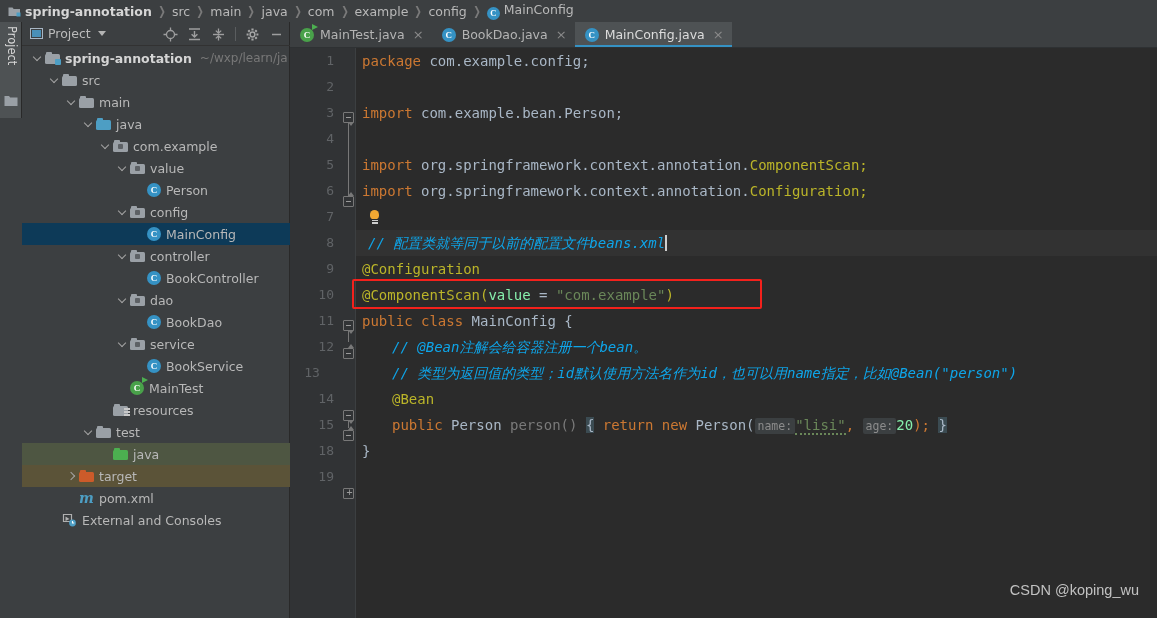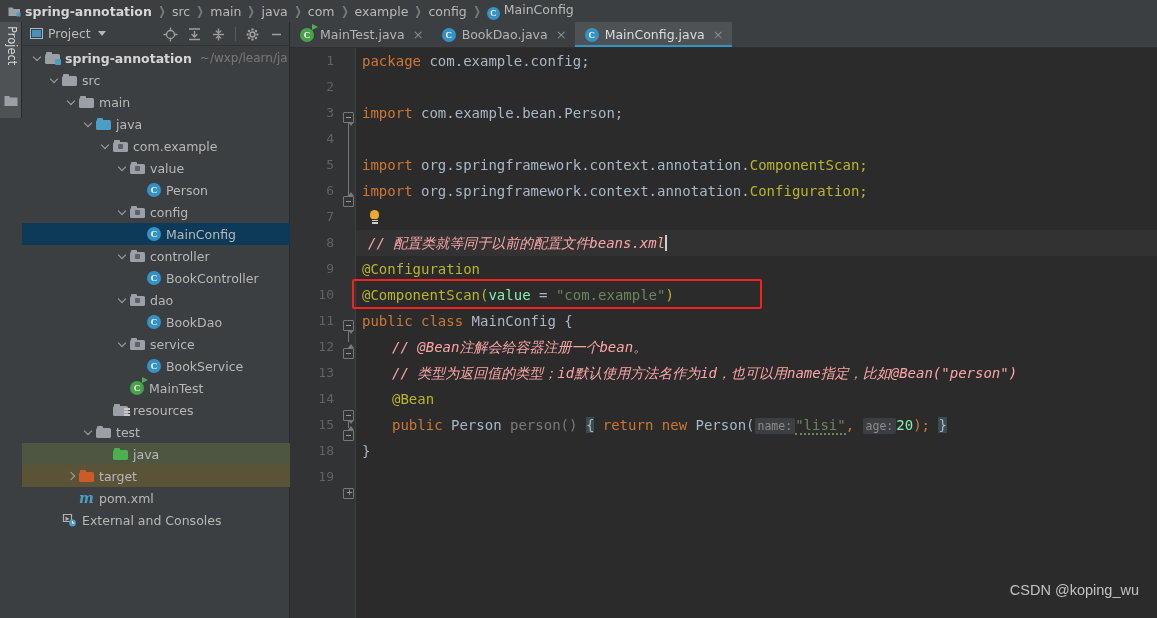--- a/index.html
+++ b/index.html
@@ -247,21 +247,21 @@
     white-space:pre; padding-left:6px;
   }
   .cline.hl { background:#323232; left:0; width:801px; }
 
   
   .kw   { color:#cc7832; }
   .ann  { color:#bbb529; }
   .str  { color:#6a8759; }
   .num  { color:#86efac;text-align:right; }
   .txt  { color:#a9b7c6; }
-  .cmt  { color:#fca5a5; font-style: italic; }
+  .cmt  { color:#0ea5e9; font-style: italic; }
   .dim  { color:#7a7a7a; }
   .hint {
     background:#3b3f41; color:#8c8c8c; font-size:11.5px;
     padding: 1px 3px; border-radius:2px;
   }
   .brace-hl { background:#3b4b52; }
   .squig { border-bottom: 2px dotted #6a8759; }
   .caret {
     display:inline-block; width:1.5px; height:16px; background:#cfcfcf;
     vertical-align:-3px;
@@ -615,21 +615,21 @@
             <div class="gutter-line" style="top: 52px;">3</div>
             <div class="gutter-line" style="top: 78px;">4</div>
             <div class="gutter-line" style="top: 104px;">5</div>
             <div class="gutter-line" style="top: 130px;">6</div>
             <div class="gutter-line" style="top: 156px;">7</div>
             <div class="gutter-line" style="top: 182px;">8</div>
             <div class="gutter-line" style="top: 208px;">9</div>
             <div class="gutter-line" style="top: 234px;">10</div>
             <div class="gutter-line" style="top: 260px;">11</div>
             <div class="gutter-line" style="top: 286px;">12</div>
-            <div class="gutter-line" style="top: 312px;">13</div>
+            <div class="gutter-line" style="top: 312px; text-align: center;">13</div>
             <div class="gutter-line" style="top: 338px;">14</div>
             <div class="gutter-line" style="top: 364px;">15</div>
             <div class="gutter-line" style="top: 390px;">18</div>
             <div class="gutter-line" style="top: 416px;">19</div>
           </div>
         <div class="fold-col">
 
           <div class="fold-line" style="top:70px;height:84px;"></div>
           <div class="fold-mark start" style="top:64px;"></div>
           <div class="fold-mark end" style="top:148px;"></div>

